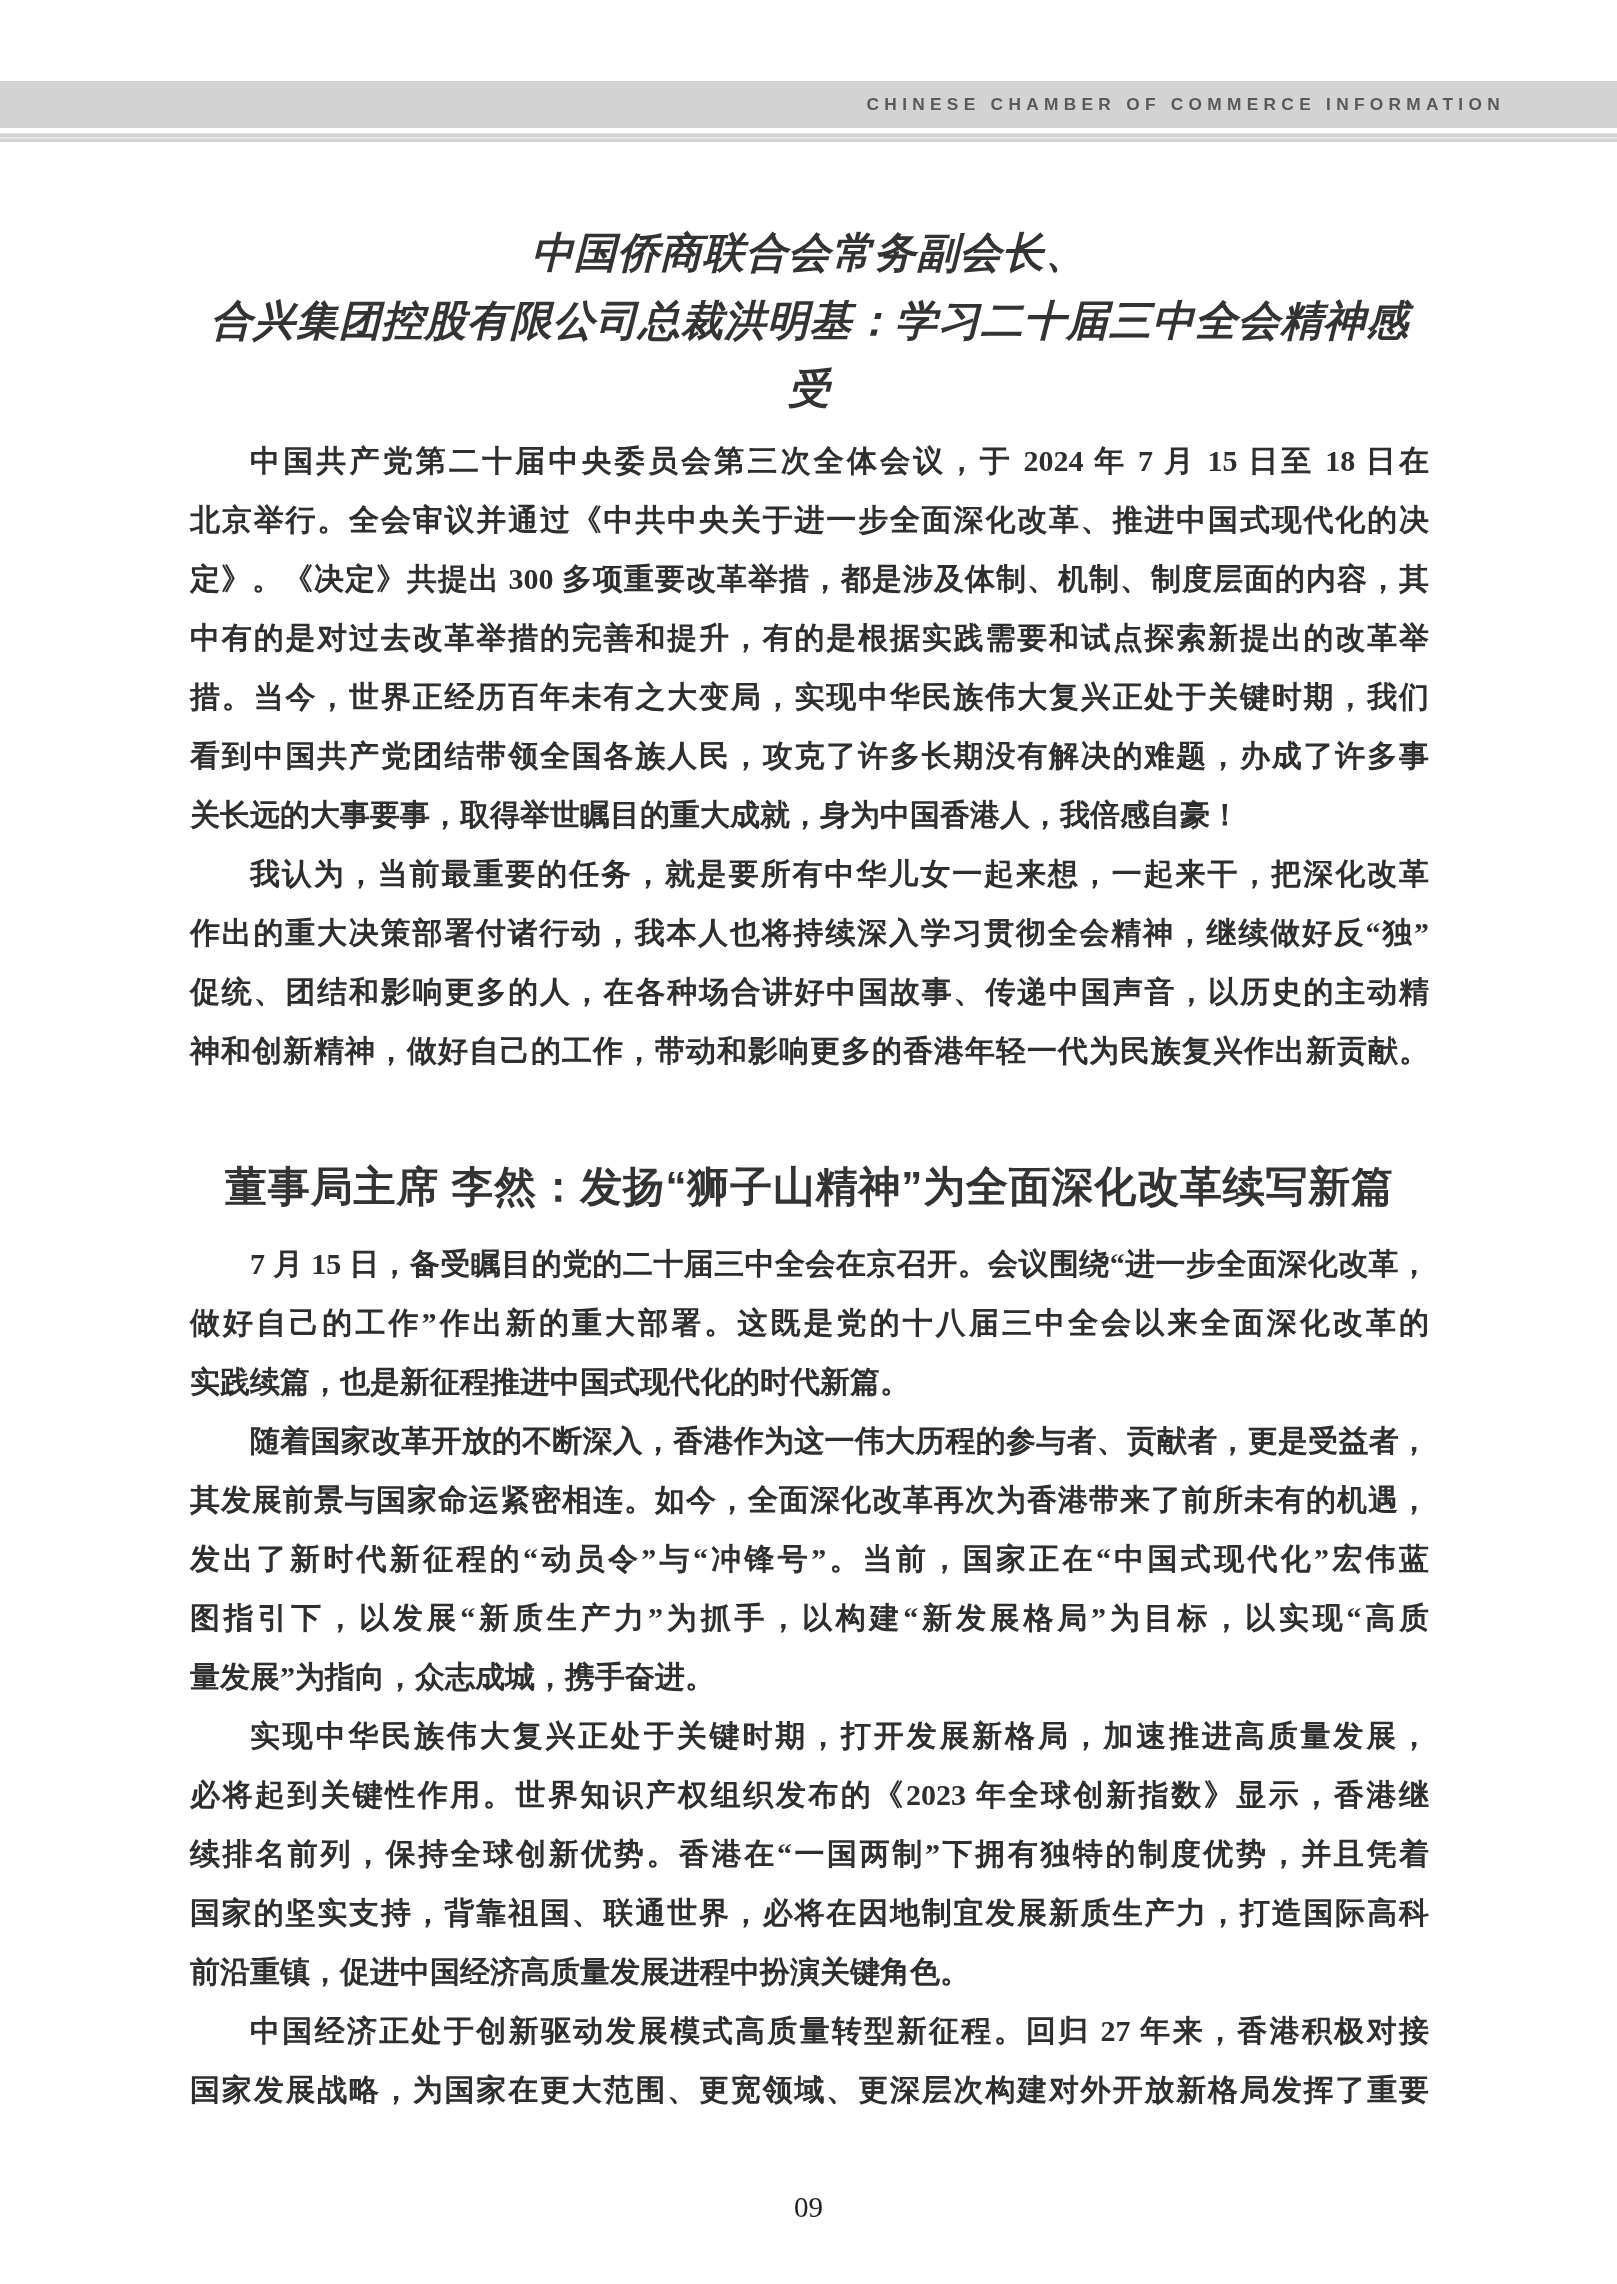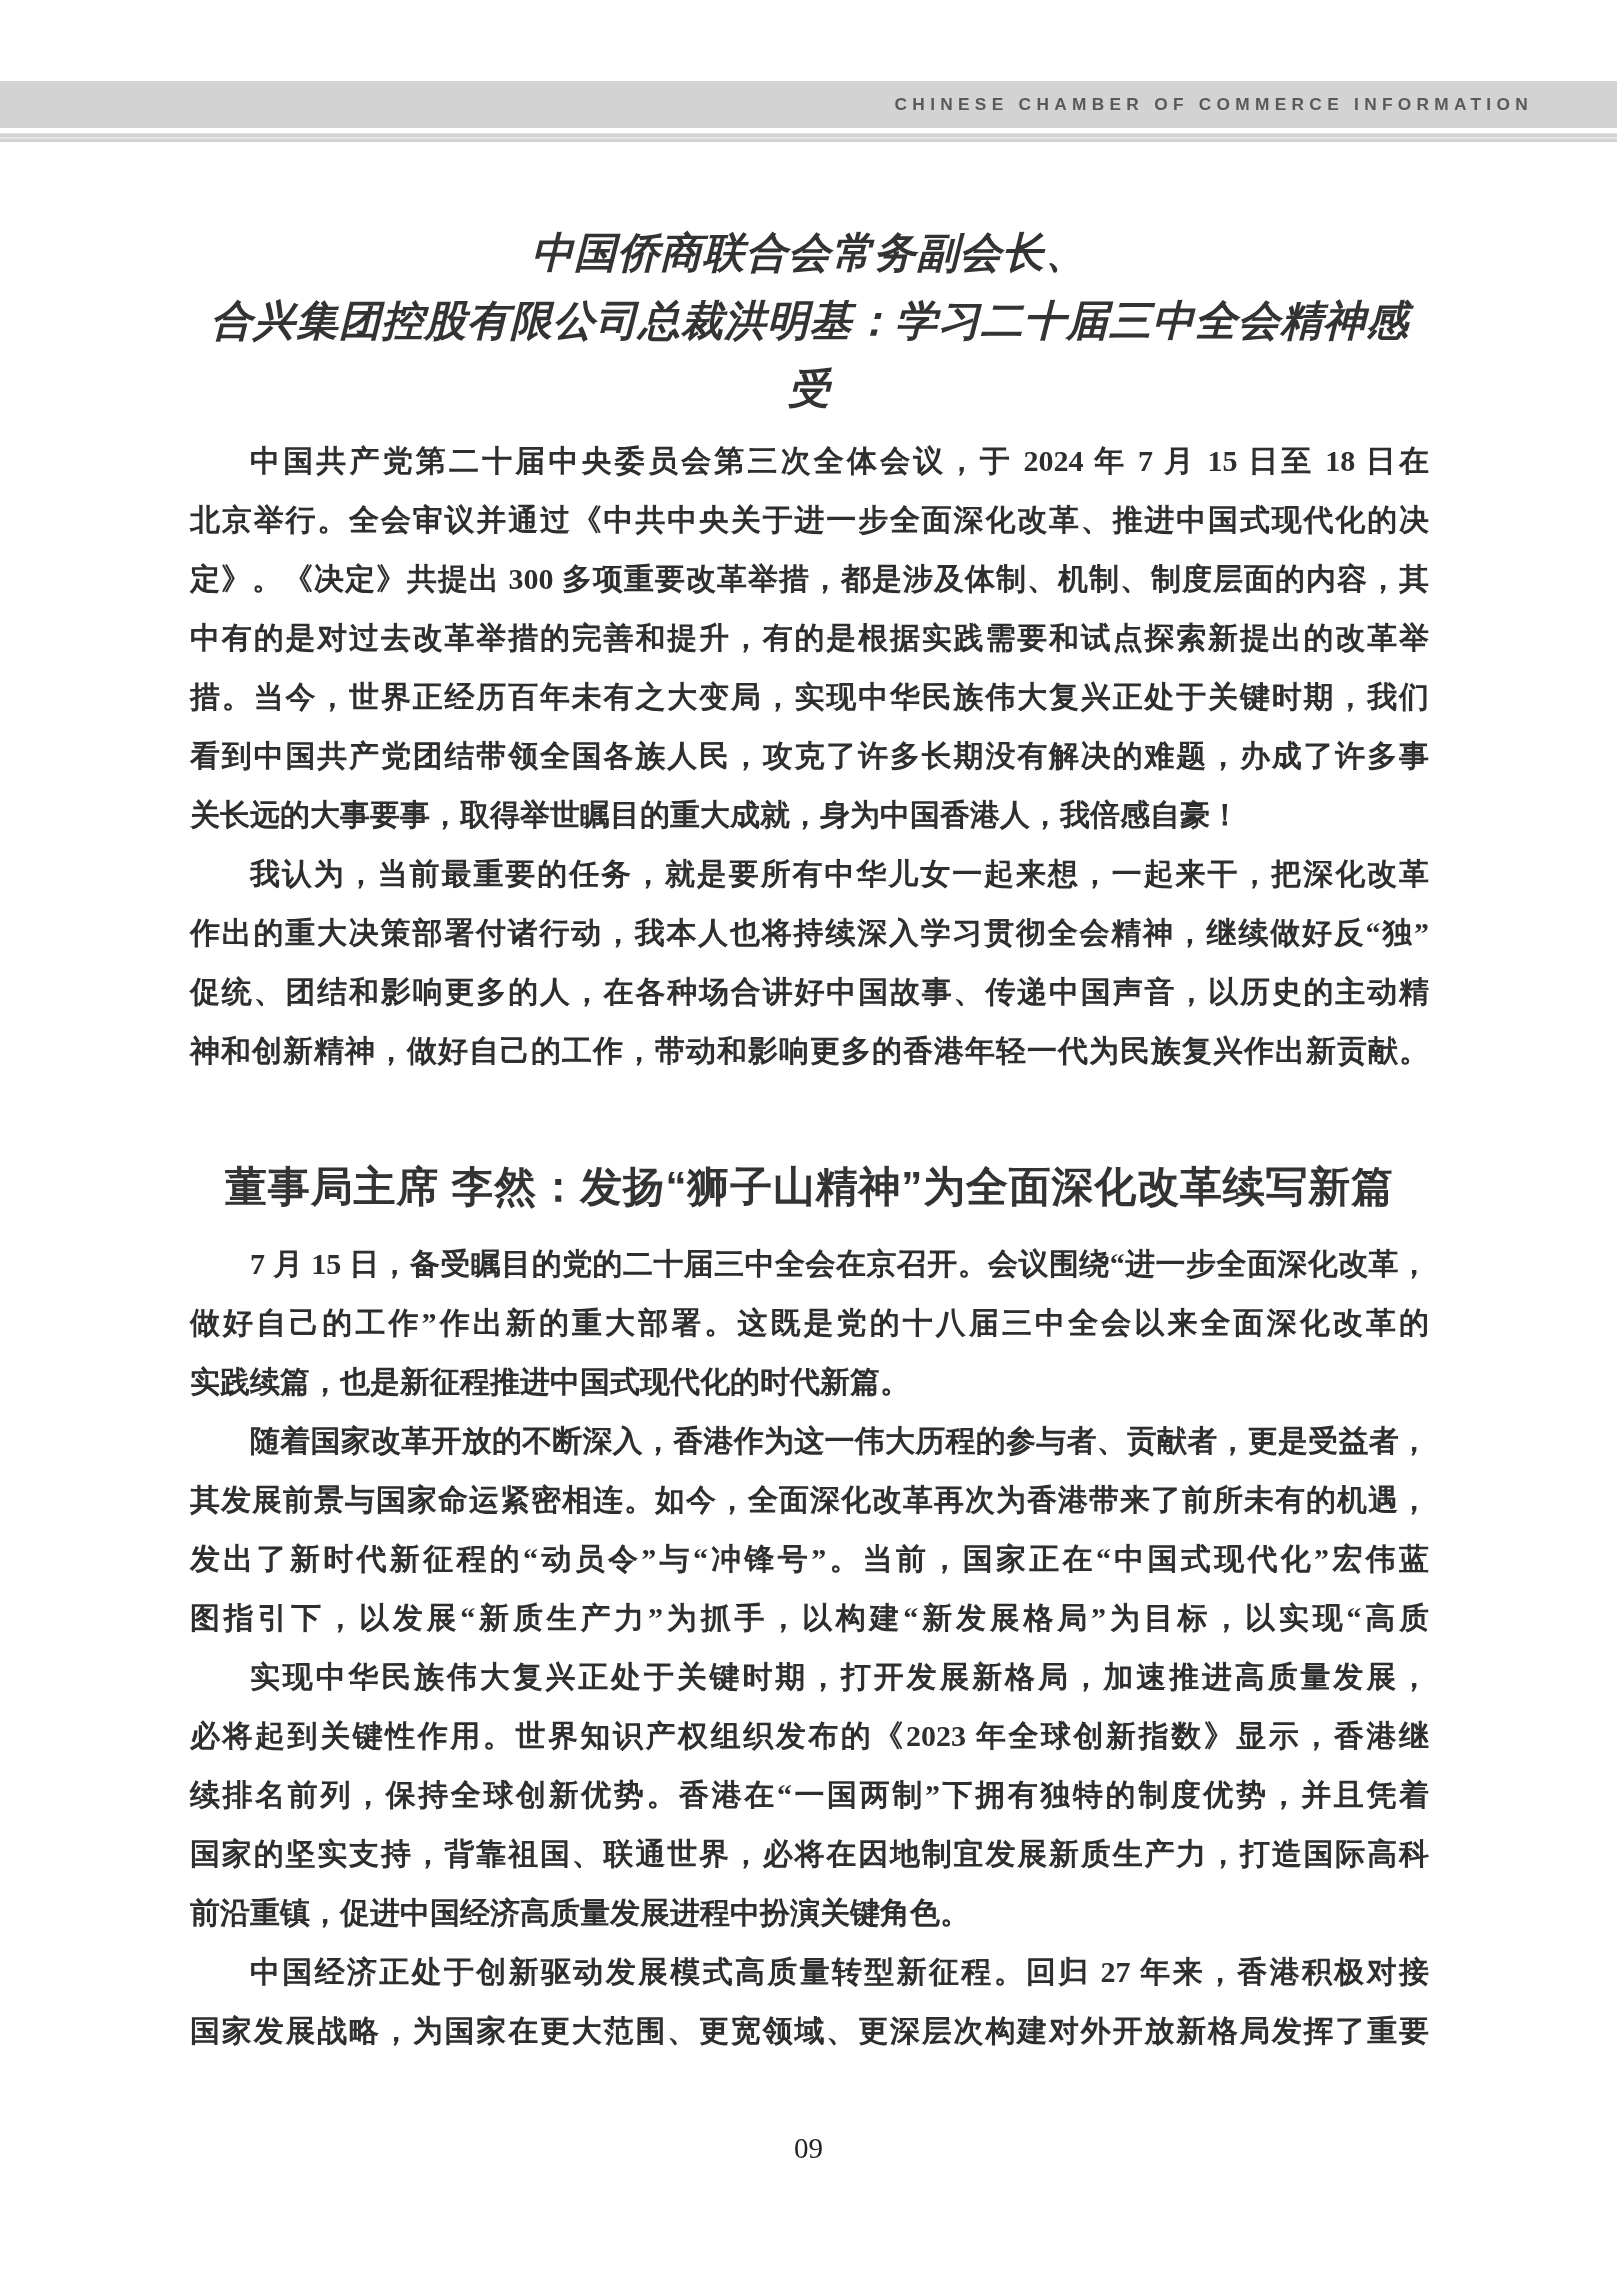--- a/index.html
+++ b/index.html
@@ -15,21 +15,21 @@
     color: var(--body-text, #2e2e2e);
   }
 
   
   .banner {
     margin-top: 81px;
     height: 47px;
     line-height: 47px;
     background: var(--banner-bg, #d3d3d3);
     text-align: right;
-    padding-right: 84px;
+    padding-right: 112px;
   }
   .banner-text {
     font-family: "Liberation Sans", "DejaVu Sans", sans-serif;
     font-size: 17.3px;
     font-weight: 600;
     letter-spacing: 5.3px;
     color: var(--banner-text, #58595b);
   }
   .stripes {
     margin-top: 4.5px;
@@ -124,20 +124,21 @@
         <div class="para">
           <div class="line first fill">7 月 15 日，备受瞩目的党的二十届三中全会在京召开。会议围绕“进一步全面深化改革，</div>
           <div class="line fill">做好自己的工作”作出新的重大部署。这既是党的十八届三中全会以来全面深化改革的</div>
           <div class="line">实践续篇，也是新征程推进中国式现代化的时代新篇。</div>
         </div>
         <div class="para">
           <div class="line first fill">随着国家改革开放的不断深入，香港作为这一伟大历程的参与者、贡献者，更是受益者，</div>
           <div class="line fill">其发展前景与国家命运紧密相连。如今，全面深化改革再次为香港带来了前所未有的机遇，</div>
           <div class="line fill">发出了新时代新征程的“动员令”与“冲锋号”。当前，国家正在“中国式现代化”宏伟蓝</div>
           <div class="line fill">图指引下，以发展“新质生产力”为抓手，以构建“新发展格局”为目标，以实现“高质</div>
+          <div class="line">量发展”为指向，众志成城，携手奋进。</div>
         </div>
         <div class="para">
           <div class="line first fill">实现中华民族伟大复兴正处于关键时期，打开发展新格局，加速推进高质量发展，</div>
           <div class="line fill">必将起到关键性作用。世界知识产权组织发布的《2023 年全球创新指数》显示，香港继</div>
           <div class="line fill">续排名前列，保持全球创新优势。香港在“一国两制”下拥有独特的制度优势，并且凭着</div>
           <div class="line fill">国家的坚实支持，背靠祖国、联通世界，必将在因地制宜发展新质生产力，打造国际高科</div>
           <div class="line">前沿重镇，促进中国经济高质量发展进程中扮演关键角色。</div>
         </div>
         <div class="para">
           <div class="line first fill">中国经济正处于创新驱动发展模式高质量转型新征程。回归 27 年来，香港积极对接</div>

